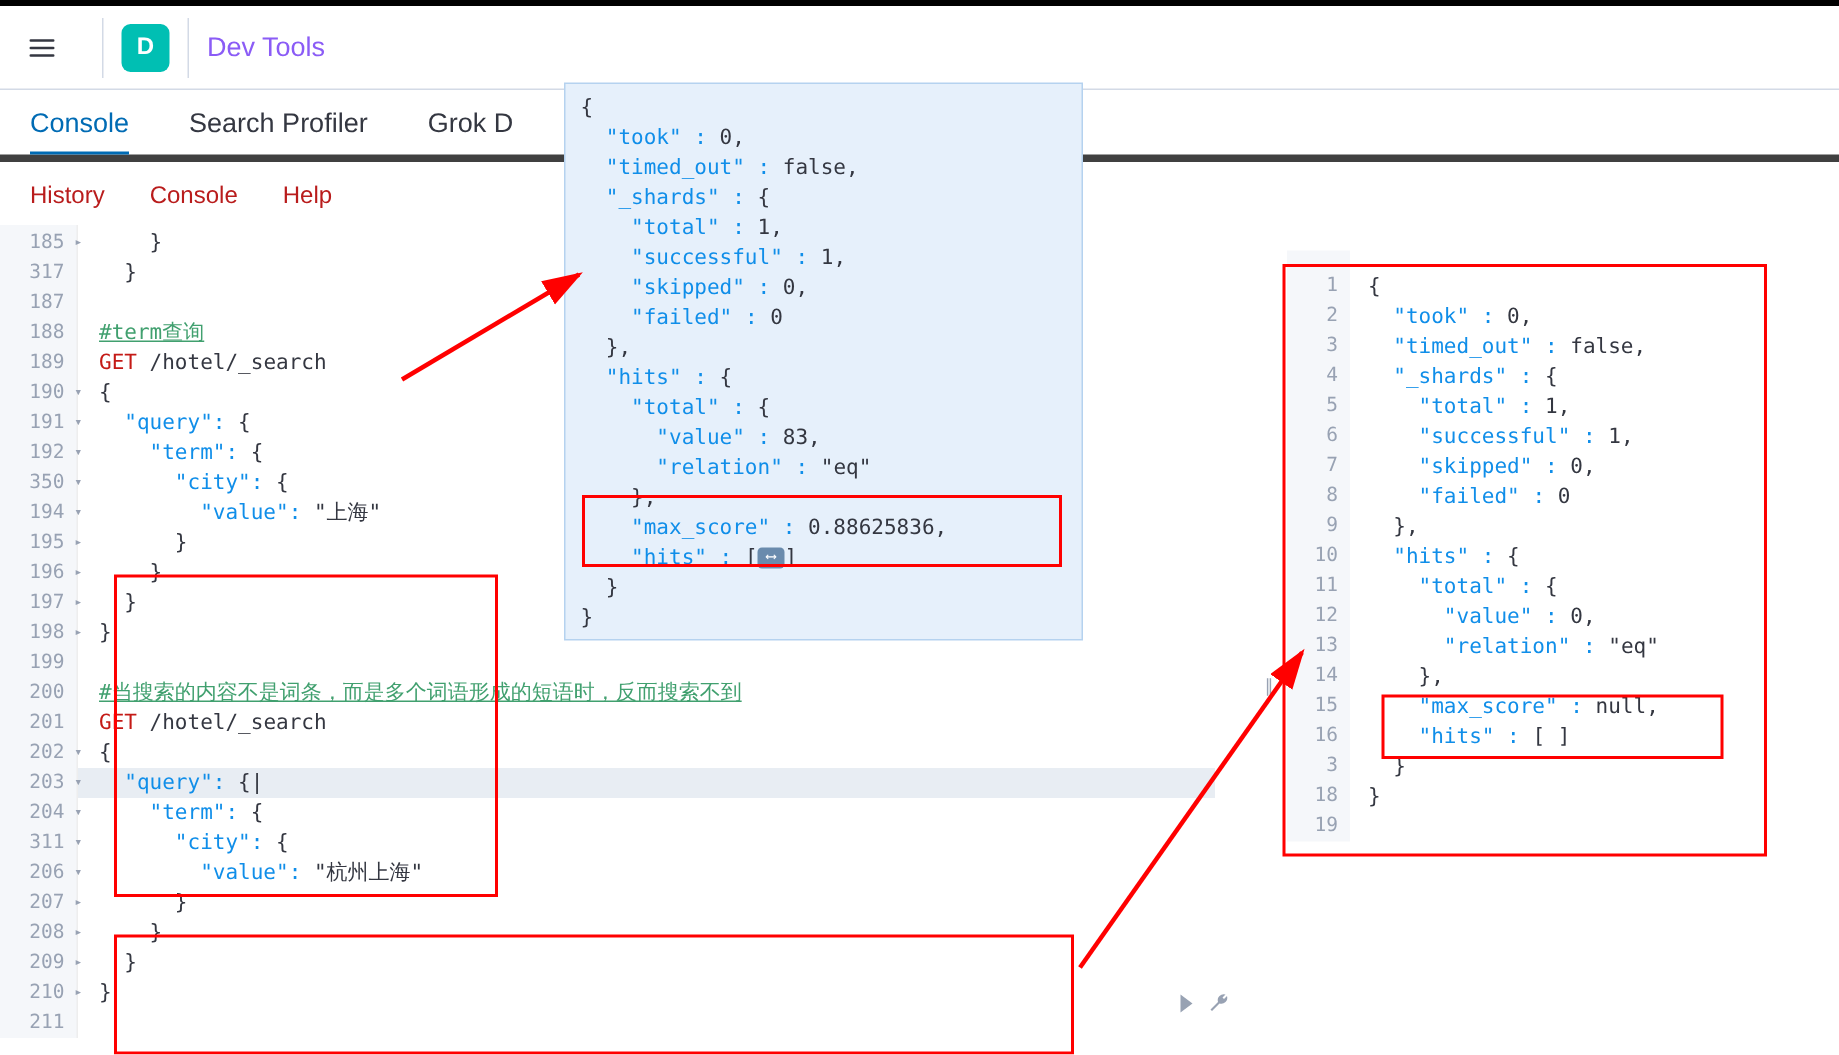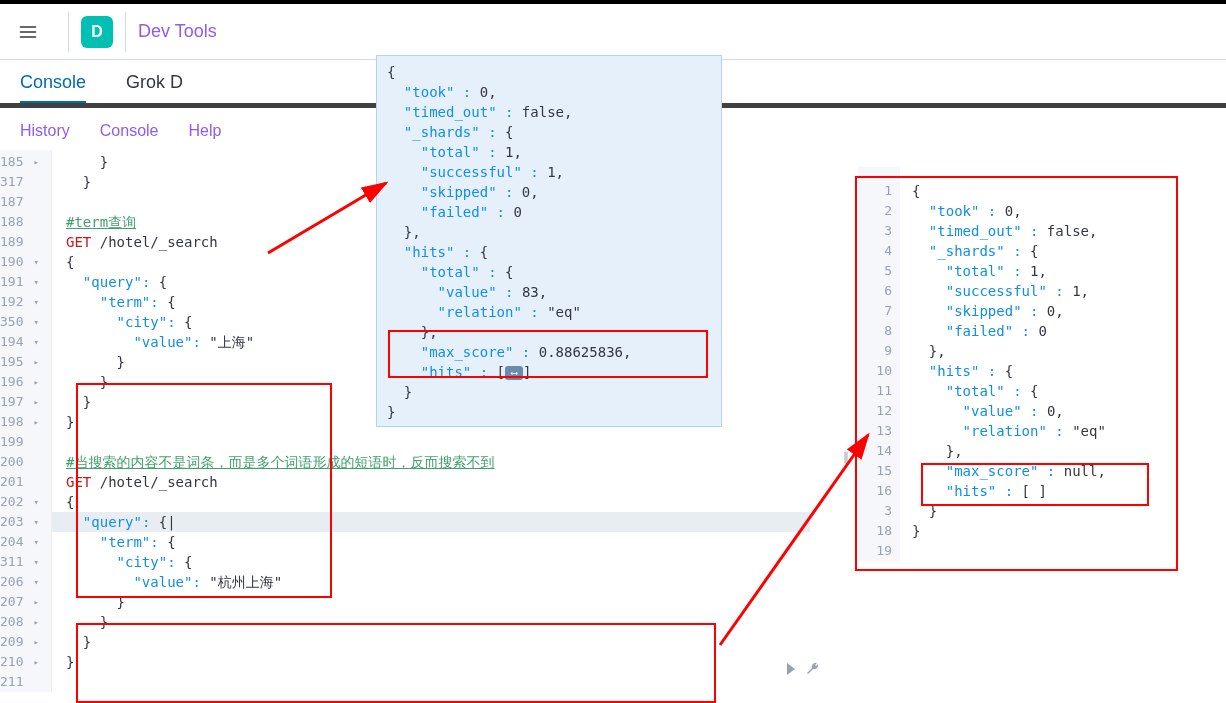--- a/index.html
+++ b/index.html
@@ -7,24 +7,24 @@
 .topbar-black { height: 4px; background: #000; }
 .topbar { height: 56px; border-bottom: 1px solid #d3dae6; display: flex; align-items: center; padding: 0 12px; }
 .hamburger { width: 32px; height: 32px; display: flex; align-items: center; justify-content: center; cursor: pointer; margin-right: 12px; }
 .hamburger svg { width: 20px; height: 20px; }
 .divider-v { width: 1px; height: 40px; background: #d3dae6; margin: 0 12px; }
 .app-icon { width: 32px; height: 32px; background: #00bfb3; border-radius: 6px; display: flex; align-items: center; justify-content: center; color: #fff; font-weight: 600; font-size: 16px; }
 .app-title { font-size: 18px; font-weight: 400; color: #8b5cf6; }
 .tabs { display: flex; border-bottom: 5px solid #404040; padding: 0 20px; height: 48px; }
 .tab { padding: 12px 0; margin-right: 40px; font-size: 18px; font-weight: 400; cursor: pointer; border-bottom: 2px solid transparent; color: #343741; }
 .tab.active { color: #006bb4; border-bottom: 2px solid #006bb4; font-weight: 400; }
-.subtabs { display: flex; padding: 14px 20px 10px; gap: 30px; font-size: 16px; color: #8b5cf6; }
+.subtabs { display: flex; padding: 14px 20px 10px; gap: 30px; font-size: 16px; color: #b91c1c; }
 .subtab { cursor: pointer; }
 .editor-wrap { position: relative; height: 543px; }
-.gutter { position: absolute; left: 0; top: 0; width: 52px; background: #f5f7fa; border-right: 1px solid #eee; font-family: Menlo, Consolas, monospace; font-size: 13px; color: #98a2b3; padding-right: 24px; line-height: 20px; padding-top: 2px; }
+.gutter { position: absolute; left: 0; top: 0; width: 52px; background: #f5f7fa; border-right: 1px solid #eee; font-family: Menlo, Consolas, monospace; font-size: 13px; color: #98a2b3; text-align: right; padding-right: 8px; line-height: 20px; padding-top: 2px; }
 .gutter .ln { height: 20px; position: relative; }
 .gutter .fold::after { content: '▾'; position: absolute; right: -12px; font-size: 9px; color: #98a2b3; }
 .gutter .foldr::after { content: '▸'; position: absolute; right: -12px; font-size: 9px; color: #98a2b3; }
 .code { position: absolute; left: 66px; top: 2px; font-family: Menlo, Consolas, monospace; font-size: 14px; line-height: 20px; white-space: pre; }
 .k-method { color: #c41a16; margin-top: 37px; }
 .k-key { color: #108ee9; }
 .k-colon { color: #108ee9; }
 .k-comment { color: #41a06f; text-decoration: underline; }
 .cursor-line { position: absolute; left: 0; right: 0; height: 20px; background: #e8edf3; z-index: -1; }
 .fold-badge { display: inline-block; background: #6a8bad; color: #fff; border-radius: 3px; font-size: 10px; padding: 0 6px; line-height: 14px; vertical-align: middle; }
@@ -53,20 +53,21 @@
       </svg>
   </div>
   <div class="divider-v"></div>
   <div class="app-icon">D</div>
   <div class="divider-v"></div>
   <div class="app-title">Dev Tools</div>
 </div>
 
 <div class="tabs">
   <div class="tab active">Console</div>
+  <div class="tab">Search Profiler</div>
   <div class="tab">Grok D</div>
 </div>
 
 <div class="subtabs">
   <div class="subtab">History</div>
   <div class="subtab">Console</div>
   <div class="subtab">Help</div>
 </div>
 
 <div class="editor-wrap">

